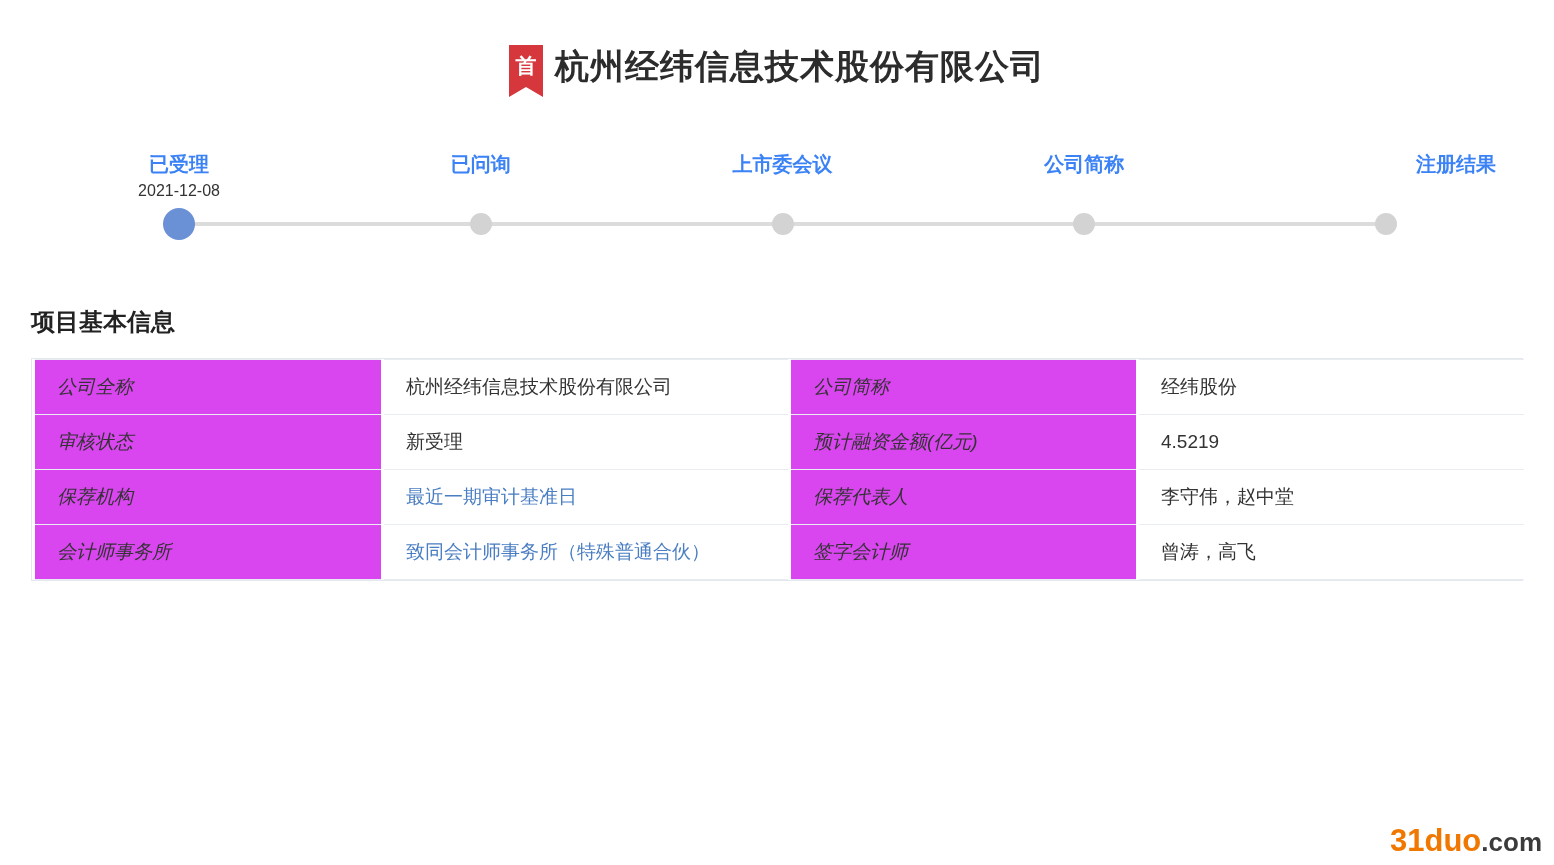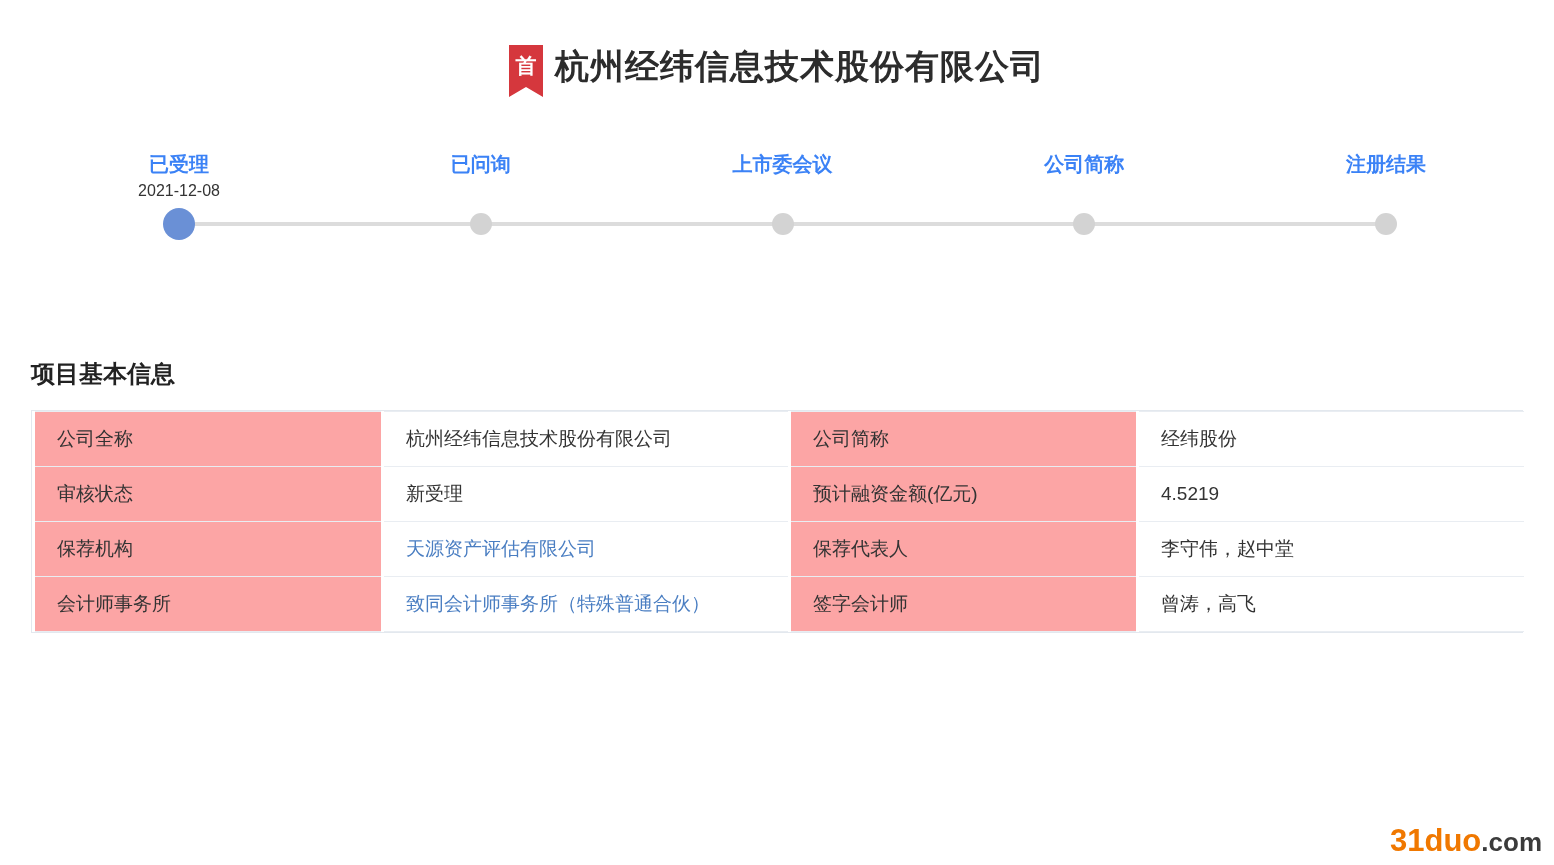--- a/index.html
+++ b/index.html
@@ -57,21 +57,21 @@
     position: absolute;
     top: 0;
     transform: translateX(-50%);
     text-align: center;
     width: 220px;
   }
   .step:nth-child(2) { left: 0; }
   .step:nth-child(3) { left: 25%; }
   .step:nth-child(4) { left: 50%; }
   .step:nth-child(5) { left: 75%; }
-  .step:nth-child(6) { left: 100%; }
+  .step:nth-child(6) { left: 100%; text-align: right; }
   .step-label { font-size: 20px; color: #3b82f6; line-height: 24px; font-weight: bold; }
   .step-date  { font-size: 16px; color: #333; margin-top: 6px; line-height: 18px; }
   .step-dot {
     position: absolute;
     left: 50%;
     border-radius: 50%;
   }
   .step .step-dot {
     width: 22px; height: 22px;
     background: #d3d3d3;
@@ -80,21 +80,21 @@
   }
   .step.step--active .step-dot {
     width: 32px; height: 32px;
     background: #6a90d6;
     top: 56px;
     margin-left: -16px;
   }
 
   
   .section-title {
-    margin: 96px 0 0 31px;
+    margin: 44px 0 0 31px;
     font-size: 24px;
     font-weight: bold;
     color: #222;
   }
 
   
   .table-wrap {
     margin: 20px 31px 0 31px;
     border: 1px solid #e3e8ee;
   }
@@ -109,21 +109,21 @@
     color: #333;
     padding: 0 10px 0 22px;
     border-top: 1px solid #e9edf2;
     border-bottom: 1px solid #e9edf2;
     border-left: 3px solid #ffffff;
     border-right: 3px solid #ffffff;
     vertical-align: middle;
     white-space: nowrap;
     overflow: hidden;
   }
-  td.lbl { background: #fca5a5; }
+  td.lbl { background: #d946ef; font-style: italic; }
   td.val { background: #ffffff; }
   a.link {
     color: #4a7ec2;
     text-decoration: none;
     cursor: pointer;
   }
 
   
   .watermark {
     position: absolute;
@@ -195,21 +195,21 @@
       </tr>
       <tr>
         <td class="lbl">审核状态</td>
         <td class="val">新受理</td>
         <td class="lbl">预计融资金额(亿元)</td>
         <td class="val">4.5219</td>
       </tr>
       <tr>
         <td class="lbl">保荐机构</td>
         <td class="val">
-          <a class="link">天源资产评估有限公司</a>
+          <a class="link">最近一期审计基准日</a>
         </td>
         <td class="lbl">保荐代表人</td>
         <td class="val">李守伟，赵中堂</td>
       </tr>
       <tr>
         <td class="lbl">会计师事务所</td>
         <td class="val">
           <a class="link">致同会计师事务所（特殊普通合伙）</a>
         </td>
         <td class="lbl">签字会计师</td>

